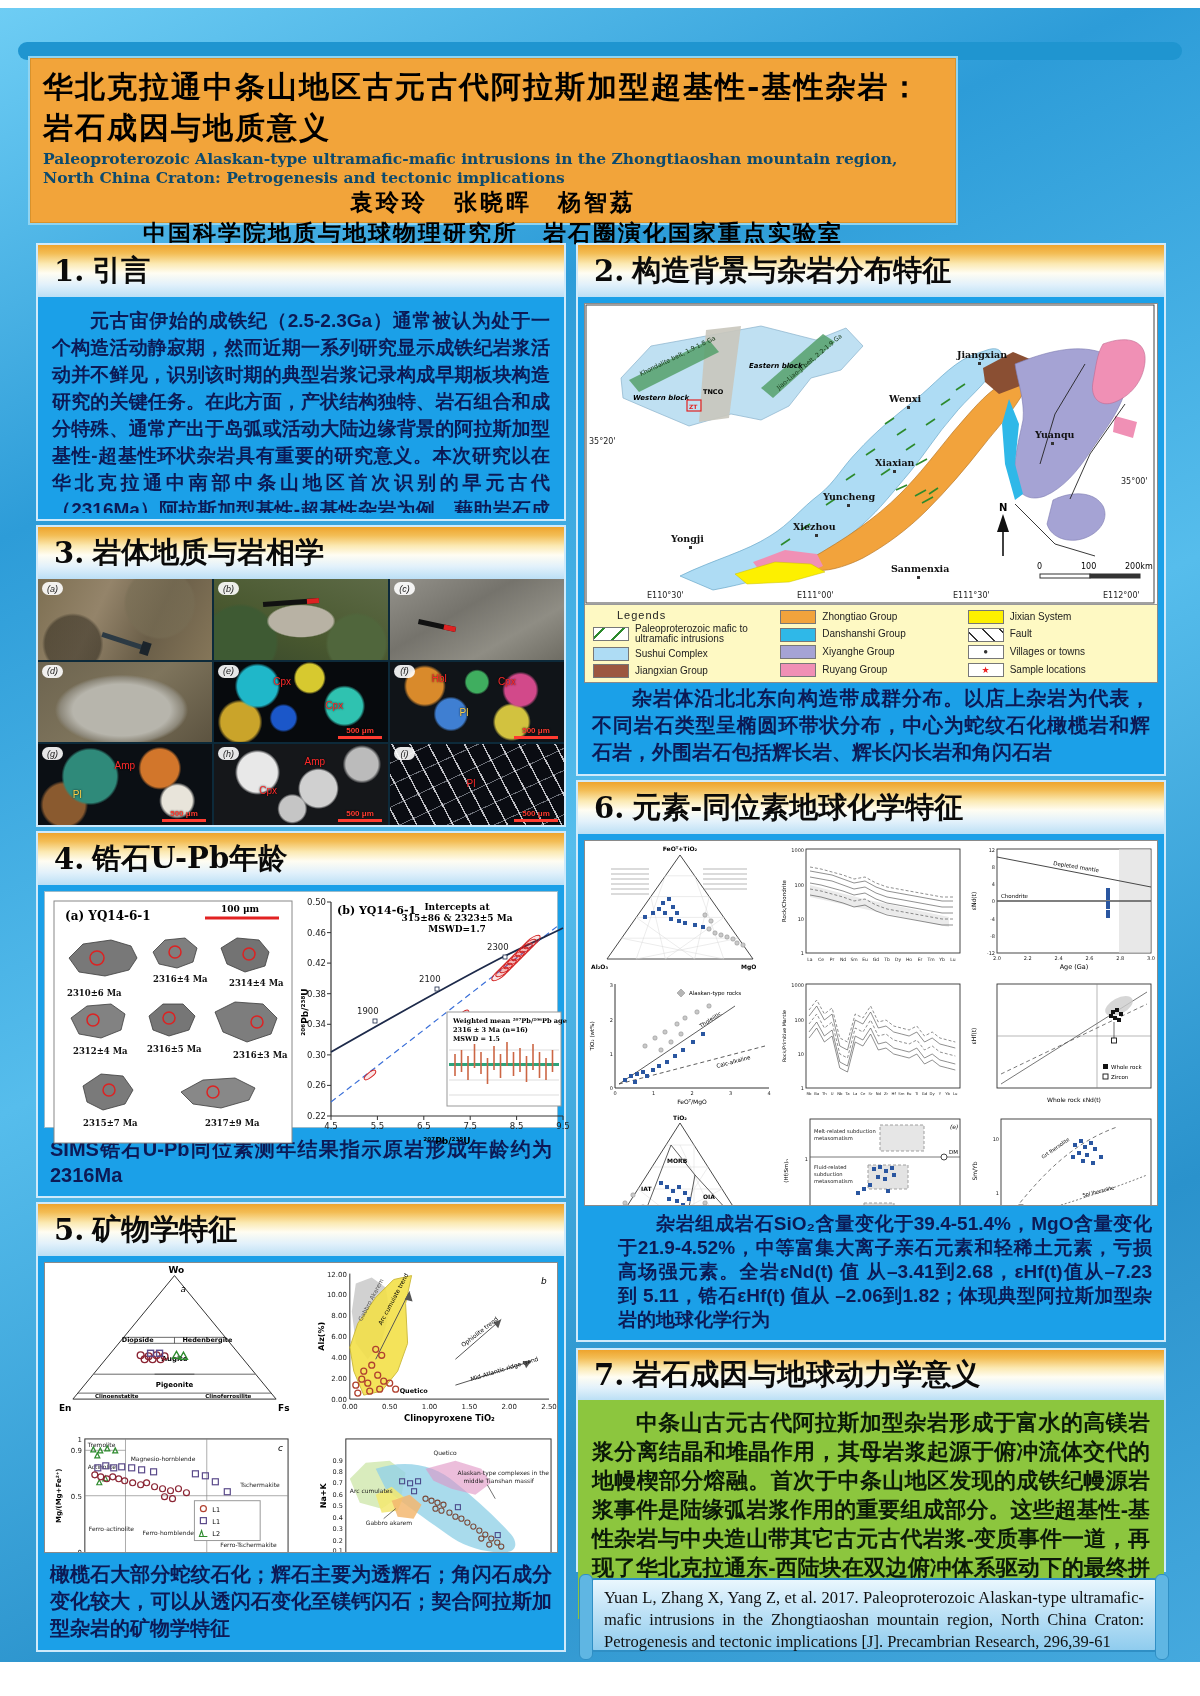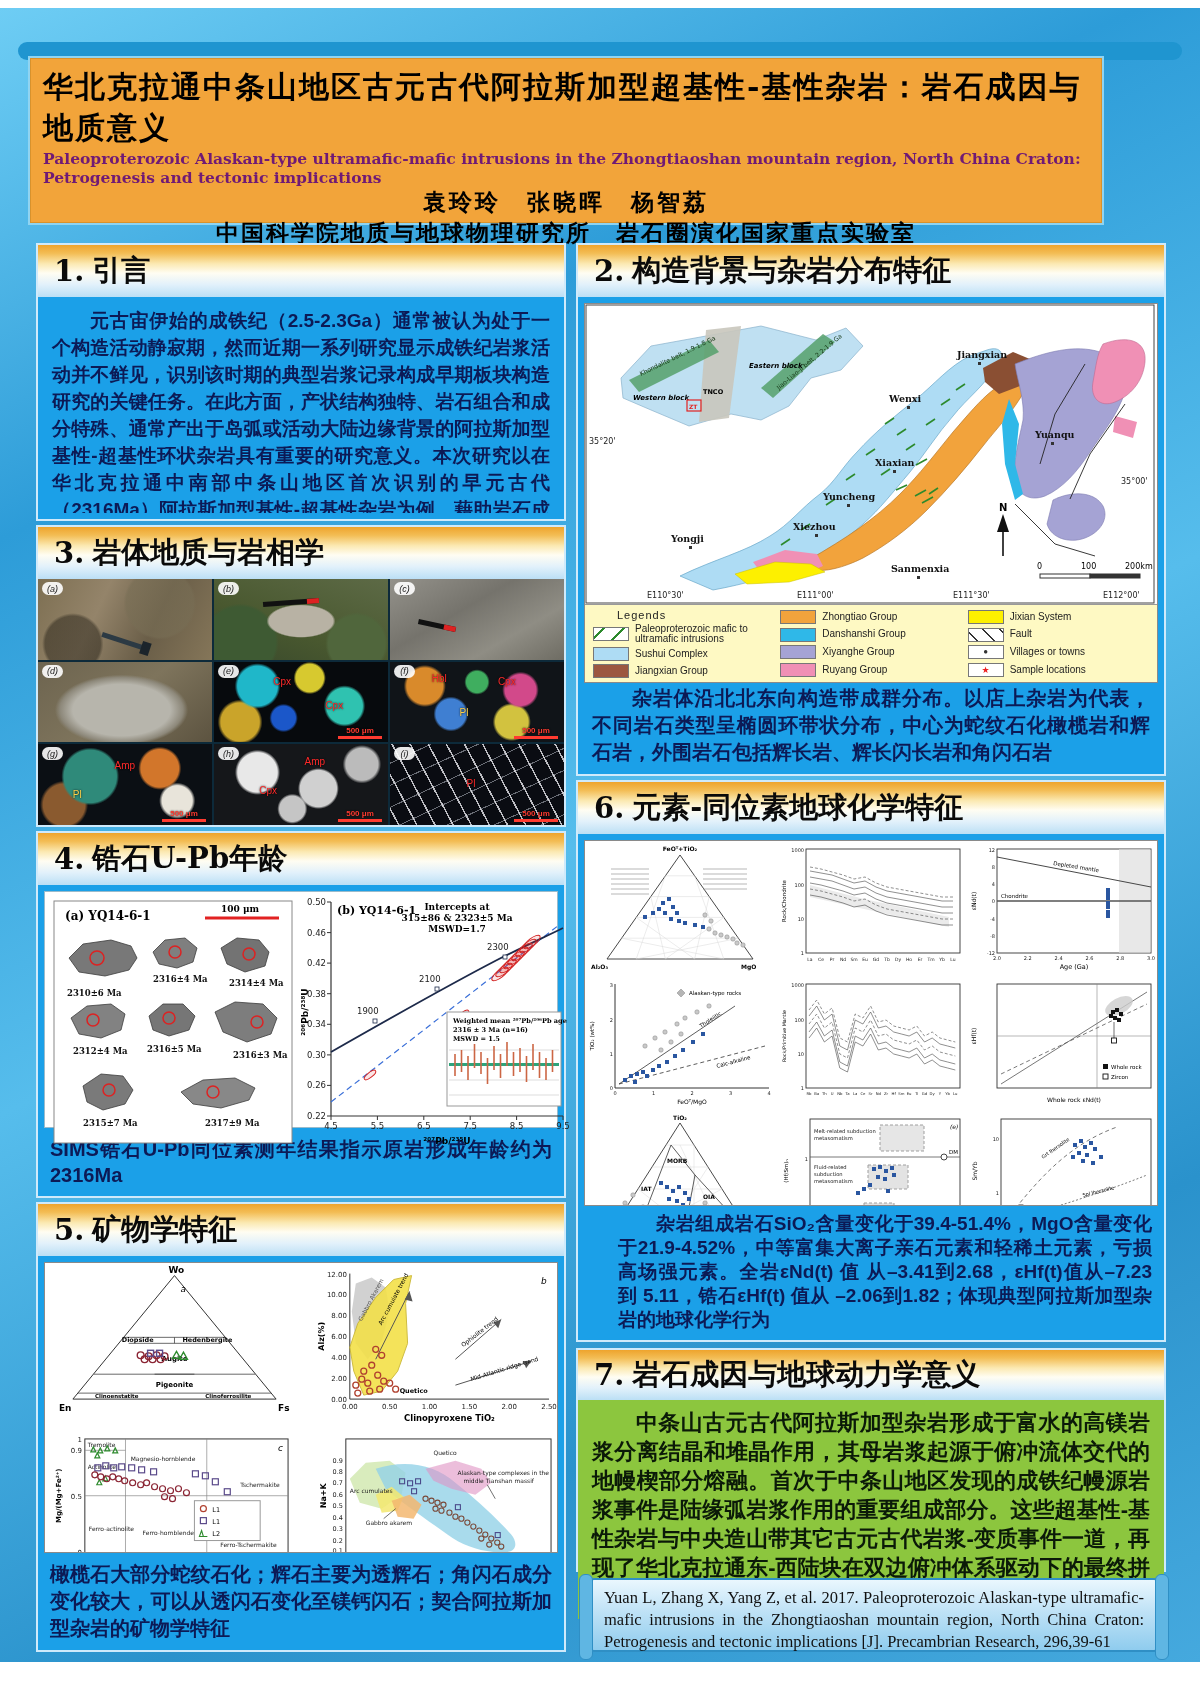--- a/index.html
+++ b/index.html
@@ -1,26 +1,26 @@
 <!DOCTYPE html>
 <html><head>
 <meta charset="utf-8">
 <style>
   html,body{margin:0;padding:0;}
   body{width:1200px;height:1696px;position:relative;background:#ffffff;
        font-family:"Liberation Sans","DejaVu Sans",sans-serif;overflow:hidden;}
   .bg{position:absolute;left:0;top:8px;width:1200px;height:1654px;
       background:linear-gradient(155deg,#6ecdf4 0%,#2d9cd8 24%,#56bdec 50%,#2a92cc 78%,#45a9de 100%);}
   .topband{position:absolute;left:18px;top:42px;width:1164px;height:18px;border-radius:9px;background:#1f95d0;}
-  .header-box{position:absolute;left:30px;top:58px;width:1072px;height:165px;background:#f2a43a;
+  .header-box{position:absolute;left:30px;top:58px;width:926px;height:165px;background:#f2a43a;
       border:1px solid #d8922c;box-shadow:0 0 0 2px #8fd4f2;display:flex;flex-direction:column;
       justify-content:space-around;align-items:center;padding:8px 12px;box-sizing:border-box;
       font-family:"DejaVu Serif","Liberation Serif",serif;}
   .title-cn{font-size:30px;font-weight:bold;color:#000;letter-spacing:2px;}
-  .title-en{font-size:15.5px;font-weight:bold;color:#701a75;}
+  .title-en{font-size:15.5px;font-weight:bold;color:#0c4a6e;}
   .authors{font-size:23px;font-weight:bold;color:#000;letter-spacing:3px;}
   .affil{font-size:23px;font-weight:bold;color:#000;letter-spacing:2px;text-align:center;}
 
   .sec{position:absolute;display:flex;flex-direction:column;box-sizing:border-box;
        border:2px solid #cfeafb;background:#1ba0e8;}
   .sec-head{flex:0 0 52px;display:flex;align-items:center;gap:8px;padding-left:16px;
        background:linear-gradient(180deg,#eea42d 0%,#f3bd55 16%,#fbe9b2 36%,#fffdf2 54%,#e2f1fb 76%,#bbdff5 100%);
        font-weight:bold;font-size:29px;color:#0a0a0a;font-family:"DejaVu Serif","Liberation Serif",serif;}
   .sec-body{flex:1;display:flex;flex-direction:column;background:#1ba0e8;padding:6px;box-sizing:border-box;min-height:0;}
   .fig{background:#ffffff;border:1px solid #8a8a8a;position:relative;flex:1;min-height:0;overflow:hidden;}

